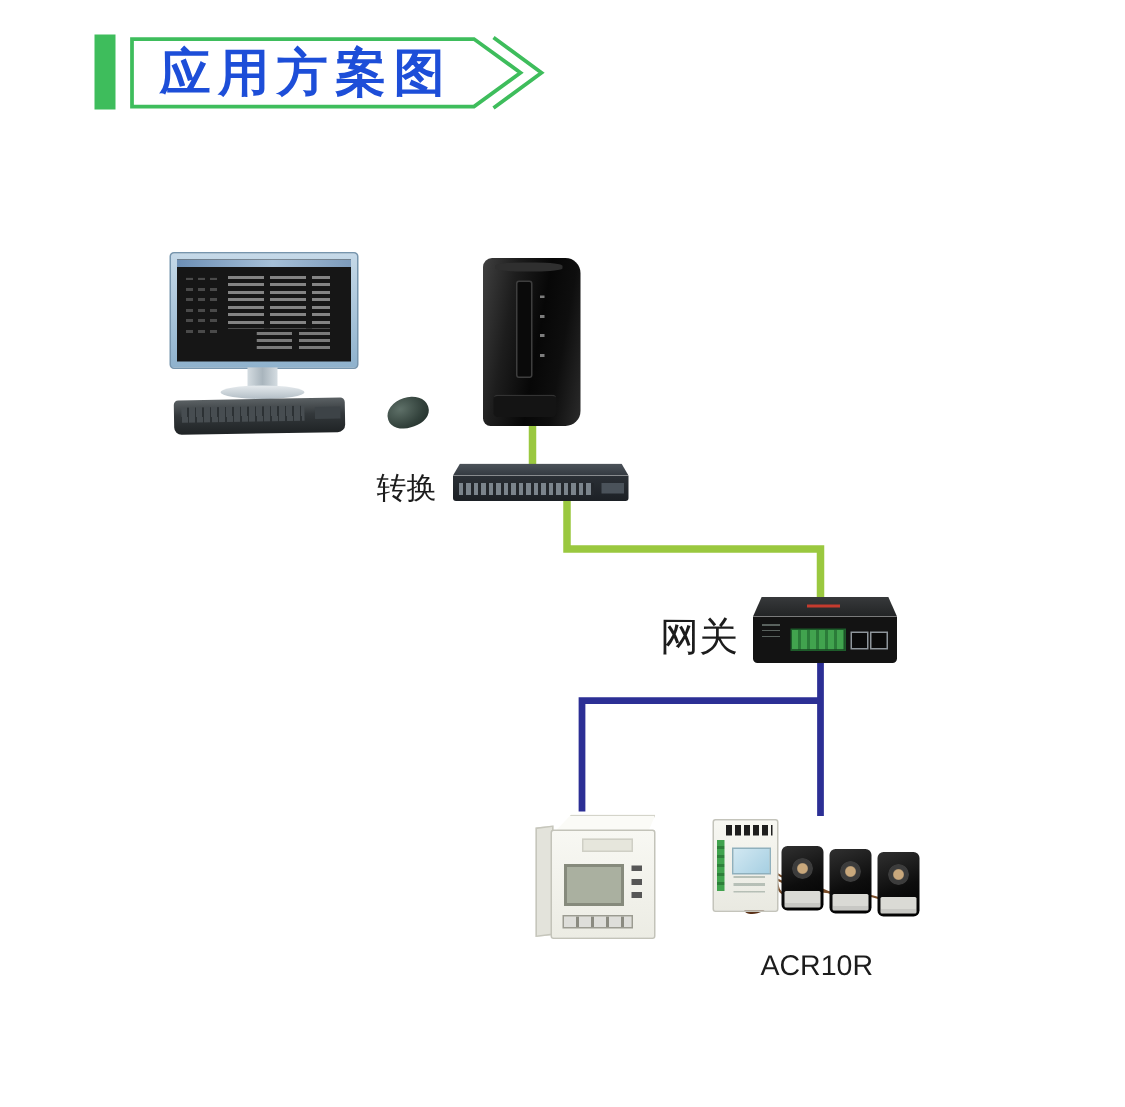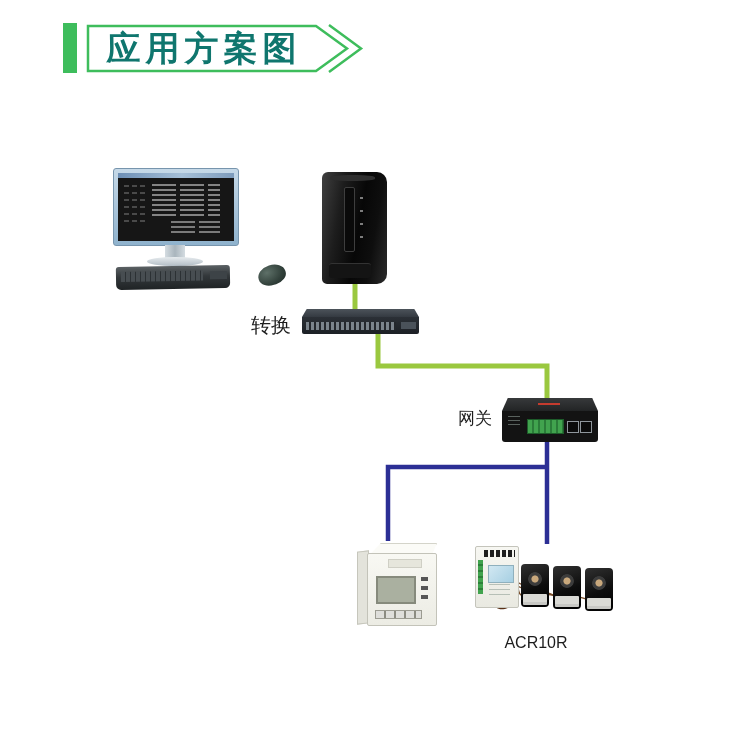--- a/index.html
+++ b/index.html
@@ -6,21 +6,21 @@
   .canvas {
     position:relative; width:750px; height:738px; background:#ffffff;
     font-family:"Liberation Sans", sans-serif; overflow:hidden;
   }
 
   
   .header-svg { position:absolute; left:0; top:0; z-index:3; }
   .header-title {
     position:absolute; left:88px; top:26px; width:232px; height:45px; z-index:4;
     display:flex; align-items:center; justify-content:center;
-    font-size:34px; font-weight:bold; letter-spacing:5px; color:#0f766e;
+    font-size:34px; font-weight:bold; letter-spacing:5px; color:#1d4ed8;
   }
 
   
   .cables { position:absolute; left:0; top:0; z-index:1; pointer-events:none; }
 
   .dev { position:absolute; z-index:2; }
   .lbl { position:absolute; z-index:3; color:#1c1c1c; }
 
   
   .monitor {
@@ -127,23 +127,23 @@
     background:linear-gradient(160deg,#303030,#0d0d0d 55%,#000); }
   .ct::before { content:''; position:absolute; left:50%; top:8px; width:14px; height:14px; margin-left:-7px;
     border-radius:50%; background:radial-gradient(circle at 50% 50%, #c9a87c 0 32%, #3c3c3c 40% 68%, #181818 74%); }
   .ct::after { content:''; position:absolute; left:8%; bottom:2px; width:84%; height:11px;
     background:#dadad5; border-radius:1px;
     box-shadow:inset 0 -3px 0 rgba(0,0,0,.08); }
   .ct1 { left:521px; top:564px; } .ct2 { left:553px; top:566px; } .ct3 { left:585px; top:568px; }
 
   
   .lbl-converter { left:233px; top:312px; width:58px; font-size:20px; text-align:right; }
-  .lbl-gateway  { left:440px; top:407px; width:52px; font-size:17px; text-align:right; }
+  .lbl-gateway  { left:440px; top:407px; width:52px; font-size:26px; text-align:right; }
   .lbl-djsf { left:346px; top:634px; width:118px; font-size:17.5px; text-align:center; }
-  .lbl-acr  { left:490px; top:634px; width:92px;  font-size:16px; text-align:center; }
+  .lbl-acr  { left:490px; top:634px; width:92px;  font-size:19px; text-align:right; }
 </style>
 </head>
 <body>
 
 <div class="canvas">
 
   <svg class="header-svg" width="390" height="85" viewBox="0 0 390 85">
     <rect x="63" y="23" width="14" height="50" fill="#3ebd5c"></rect>
     <path d="M88,26 H316 L347,48.5 L316,71 H88 Z" fill="#ffffff" stroke="#3ebd5c" stroke-width="2.5"></path>
     <path d="M329,25 L361,48.5 L329,72" fill="none" stroke="#3ebd5c" stroke-width="2.5"></path>

